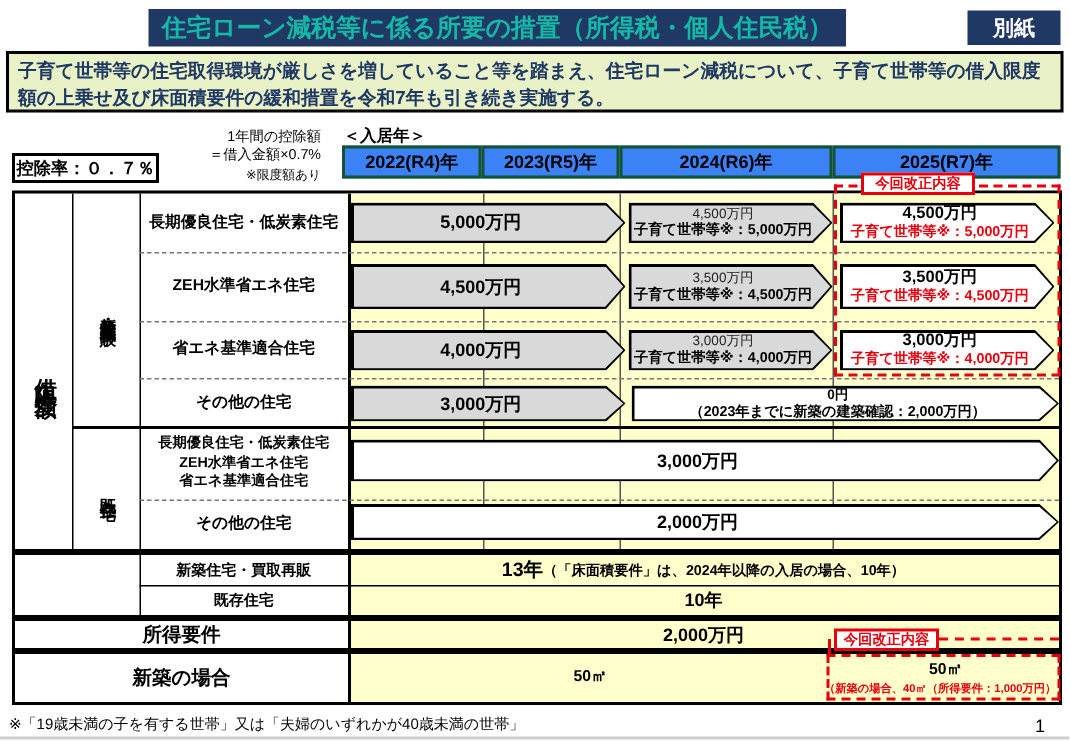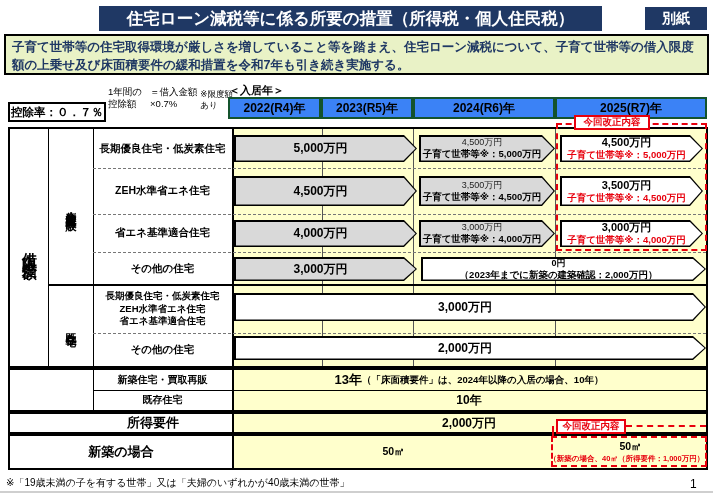--- a/index.html
+++ b/index.html
@@ -8,26 +8,26 @@
     font-family:"Liberation Sans","DejaVu Sans",sans-serif;color:#000;overflow:hidden;
   }
   .ab{position:absolute;box-sizing:border-box;}
   .flex{display:flex;align-items:center;justify-content:center;}
   .colf{flex-direction:column;}
   .b{font-weight:bold;}
   .nowrap{white-space:nowrap;}
   .vtext{writing-mode:vertical-rl;text-orientation:upright;}
 
   
-  .titlebar{left:99px;top:6px;width:503px;height:25px;background:#1f3864;color:#ffffff;font-size:16.5px;font-weight:bold;}
+  .titlebar{left:99px;top:6px;width:465px;height:25px;background:#1f3864;color:#14b8a6;font-size:16.5px;font-weight:bold;}
   .badge{left:645px;top:7px;width:62px;height:23px;background:#1f3864;color:#fff;font-size:14px;font-weight:bold;}
   .subtitle{left:4px;top:34px;width:705px;height:41px;background:#e9f2c6;border:2px solid #000;
             color:#1f3864;font-size:12.5px;font-weight:bold;line-height:1.45;padding:2px 6px;}
   .ratebox{left:8px;top:102px;width:98px;height:20px;border:2px solid #000;background:#fff;font-size:11.5px;font-weight:bold;}
-  .notebox{left:108px;top:86px;width:126px;display:flex;flex-direction:row;align-items:flex-end;font-size:9.5px;line-height:1.3;}
+  .notebox{left:88px;top:86px;width:126px;display:flex;flex-direction:column;align-items:flex-end;font-size:9.5px;line-height:1.3;}
   .notebox .n3{font-size:8.5px;align-self:flex-end;}
   .movein{left:229px;top:83px;font-size:11px;font-weight:bold;}
   .yhead{top:97px;height:22px;background:#3b82f6;border:2px solid #14532d;font-size:12px;font-weight:bold;}
 
   
   .sect{left:8px;width:700px;border:2px solid #000;background:#fff;padding-left:12px;}
   .yellow{background:#ffffcc;}
 
   
   .vsolid{border-left:1px solid #000;width:0;}
@@ -223,21 +223,21 @@
   <div class="ab flex" style="left:222px;top:0;width:474px;height:20px;">
     <span class="b nowrap" style="font-size:13px;">13年</span>
     <span class="b nowrap" style="font-size:9.5px;">（「床面積要件」は、2024年以降の入居の場合、10年）</span>
   </div>
   <div class="ab flex b" style="left:222px;top:20px;width:474px;height:20px;font-size:12px;">10年</div>
 </div>
 
 <div class="ab sect" style="top:412px;height:22px;">
   <div class="ab yellow" style="left:222px;top:0;width:474px;height:18px;"></div>
   <div class="ab vsolid2" style="left:222px;top:0;height:18px;"></div>
-  <div class="ab flex seclab" style="left:0;top:0;width:222px;height:18px;margin-left:32px;">所得要件</div>
+  <div class="ab flex seclab" style="left:0;top:0;width:222px;height:18px;">所得要件</div>
   <div class="ab flex b" style="left:222px;top:0;width:474px;height:18px;font-size:12px;">2,000万円</div>
 </div>
 
 <div class="ab sect" style="top:434px;height:36px;">
   <div class="ab yellow" style="left:222px;top:0;width:474px;height:32px;"></div>
   <div class="ab vsolid2" style="left:222px;top:0;height:32px;"></div>
   <div class="ab flex seclab" style="left:0;top:0;width:222px;height:32px;">新築の場合</div>
   <div class="ab flex colf" style="left:222px;top:0;width:323px;height:32px;line-height:1.25;">
     <span class="b nowrap" style="font-size:10.5px;">50㎡</span>
   </div>

